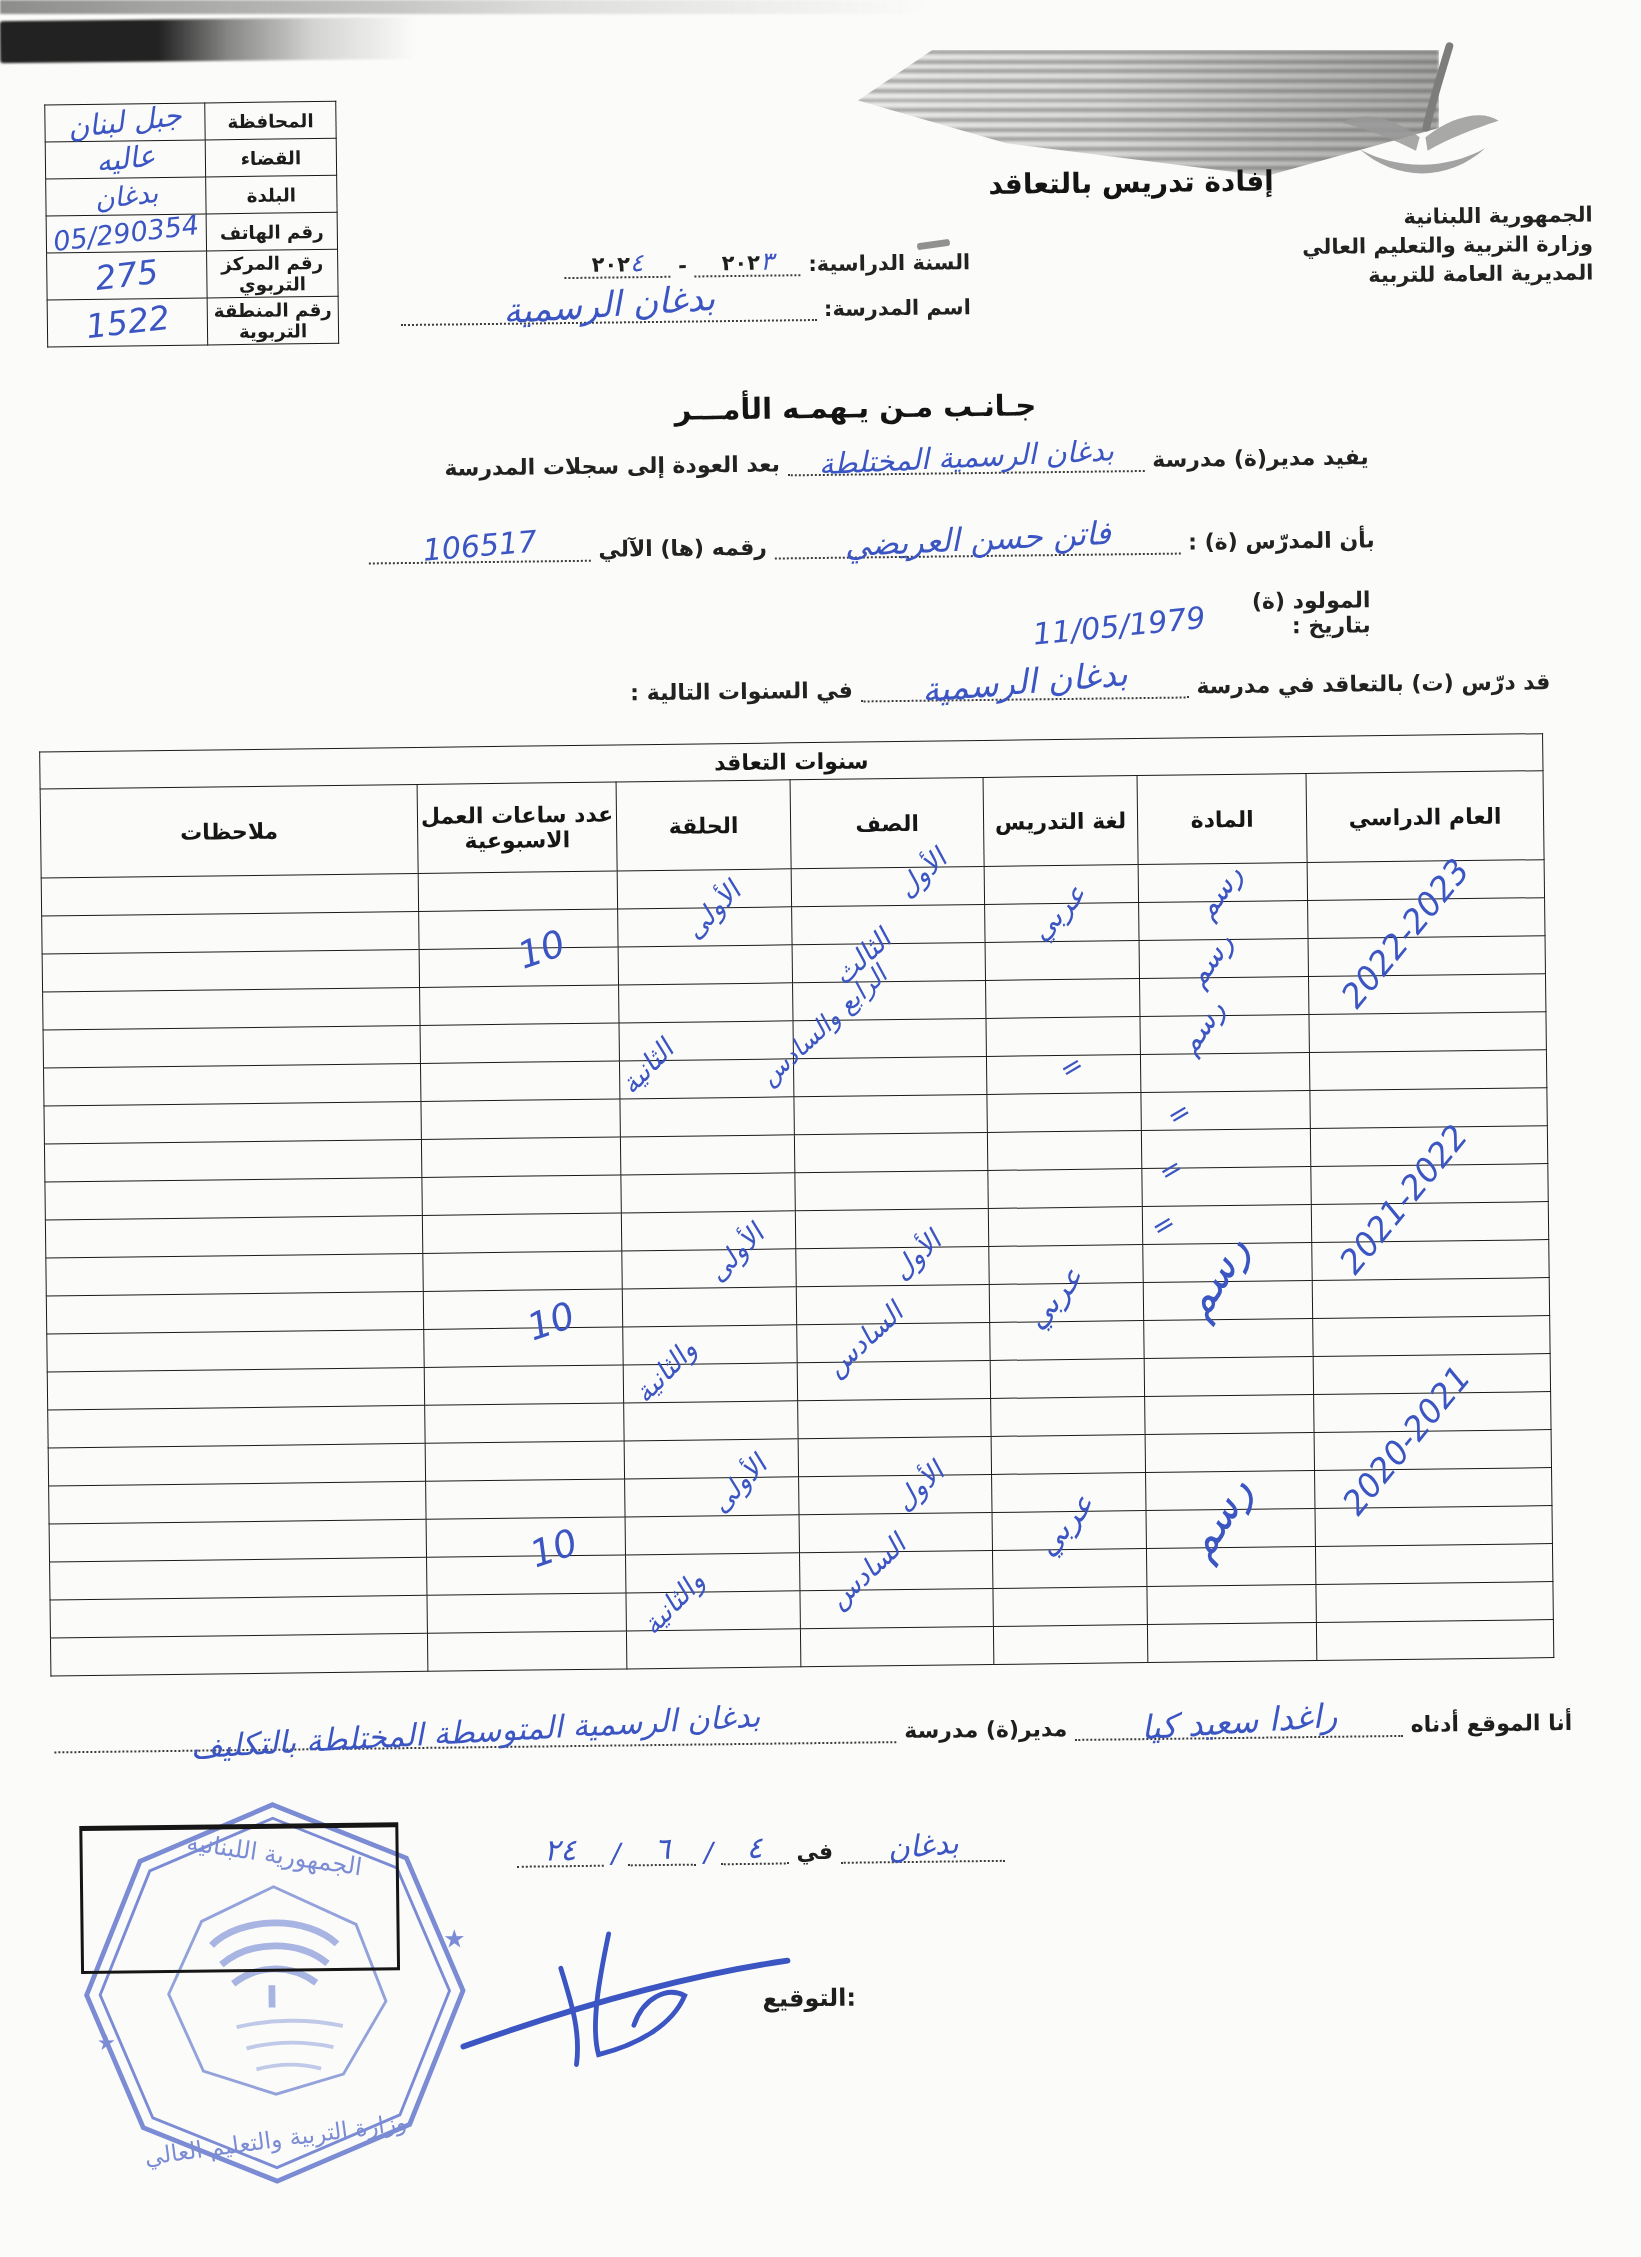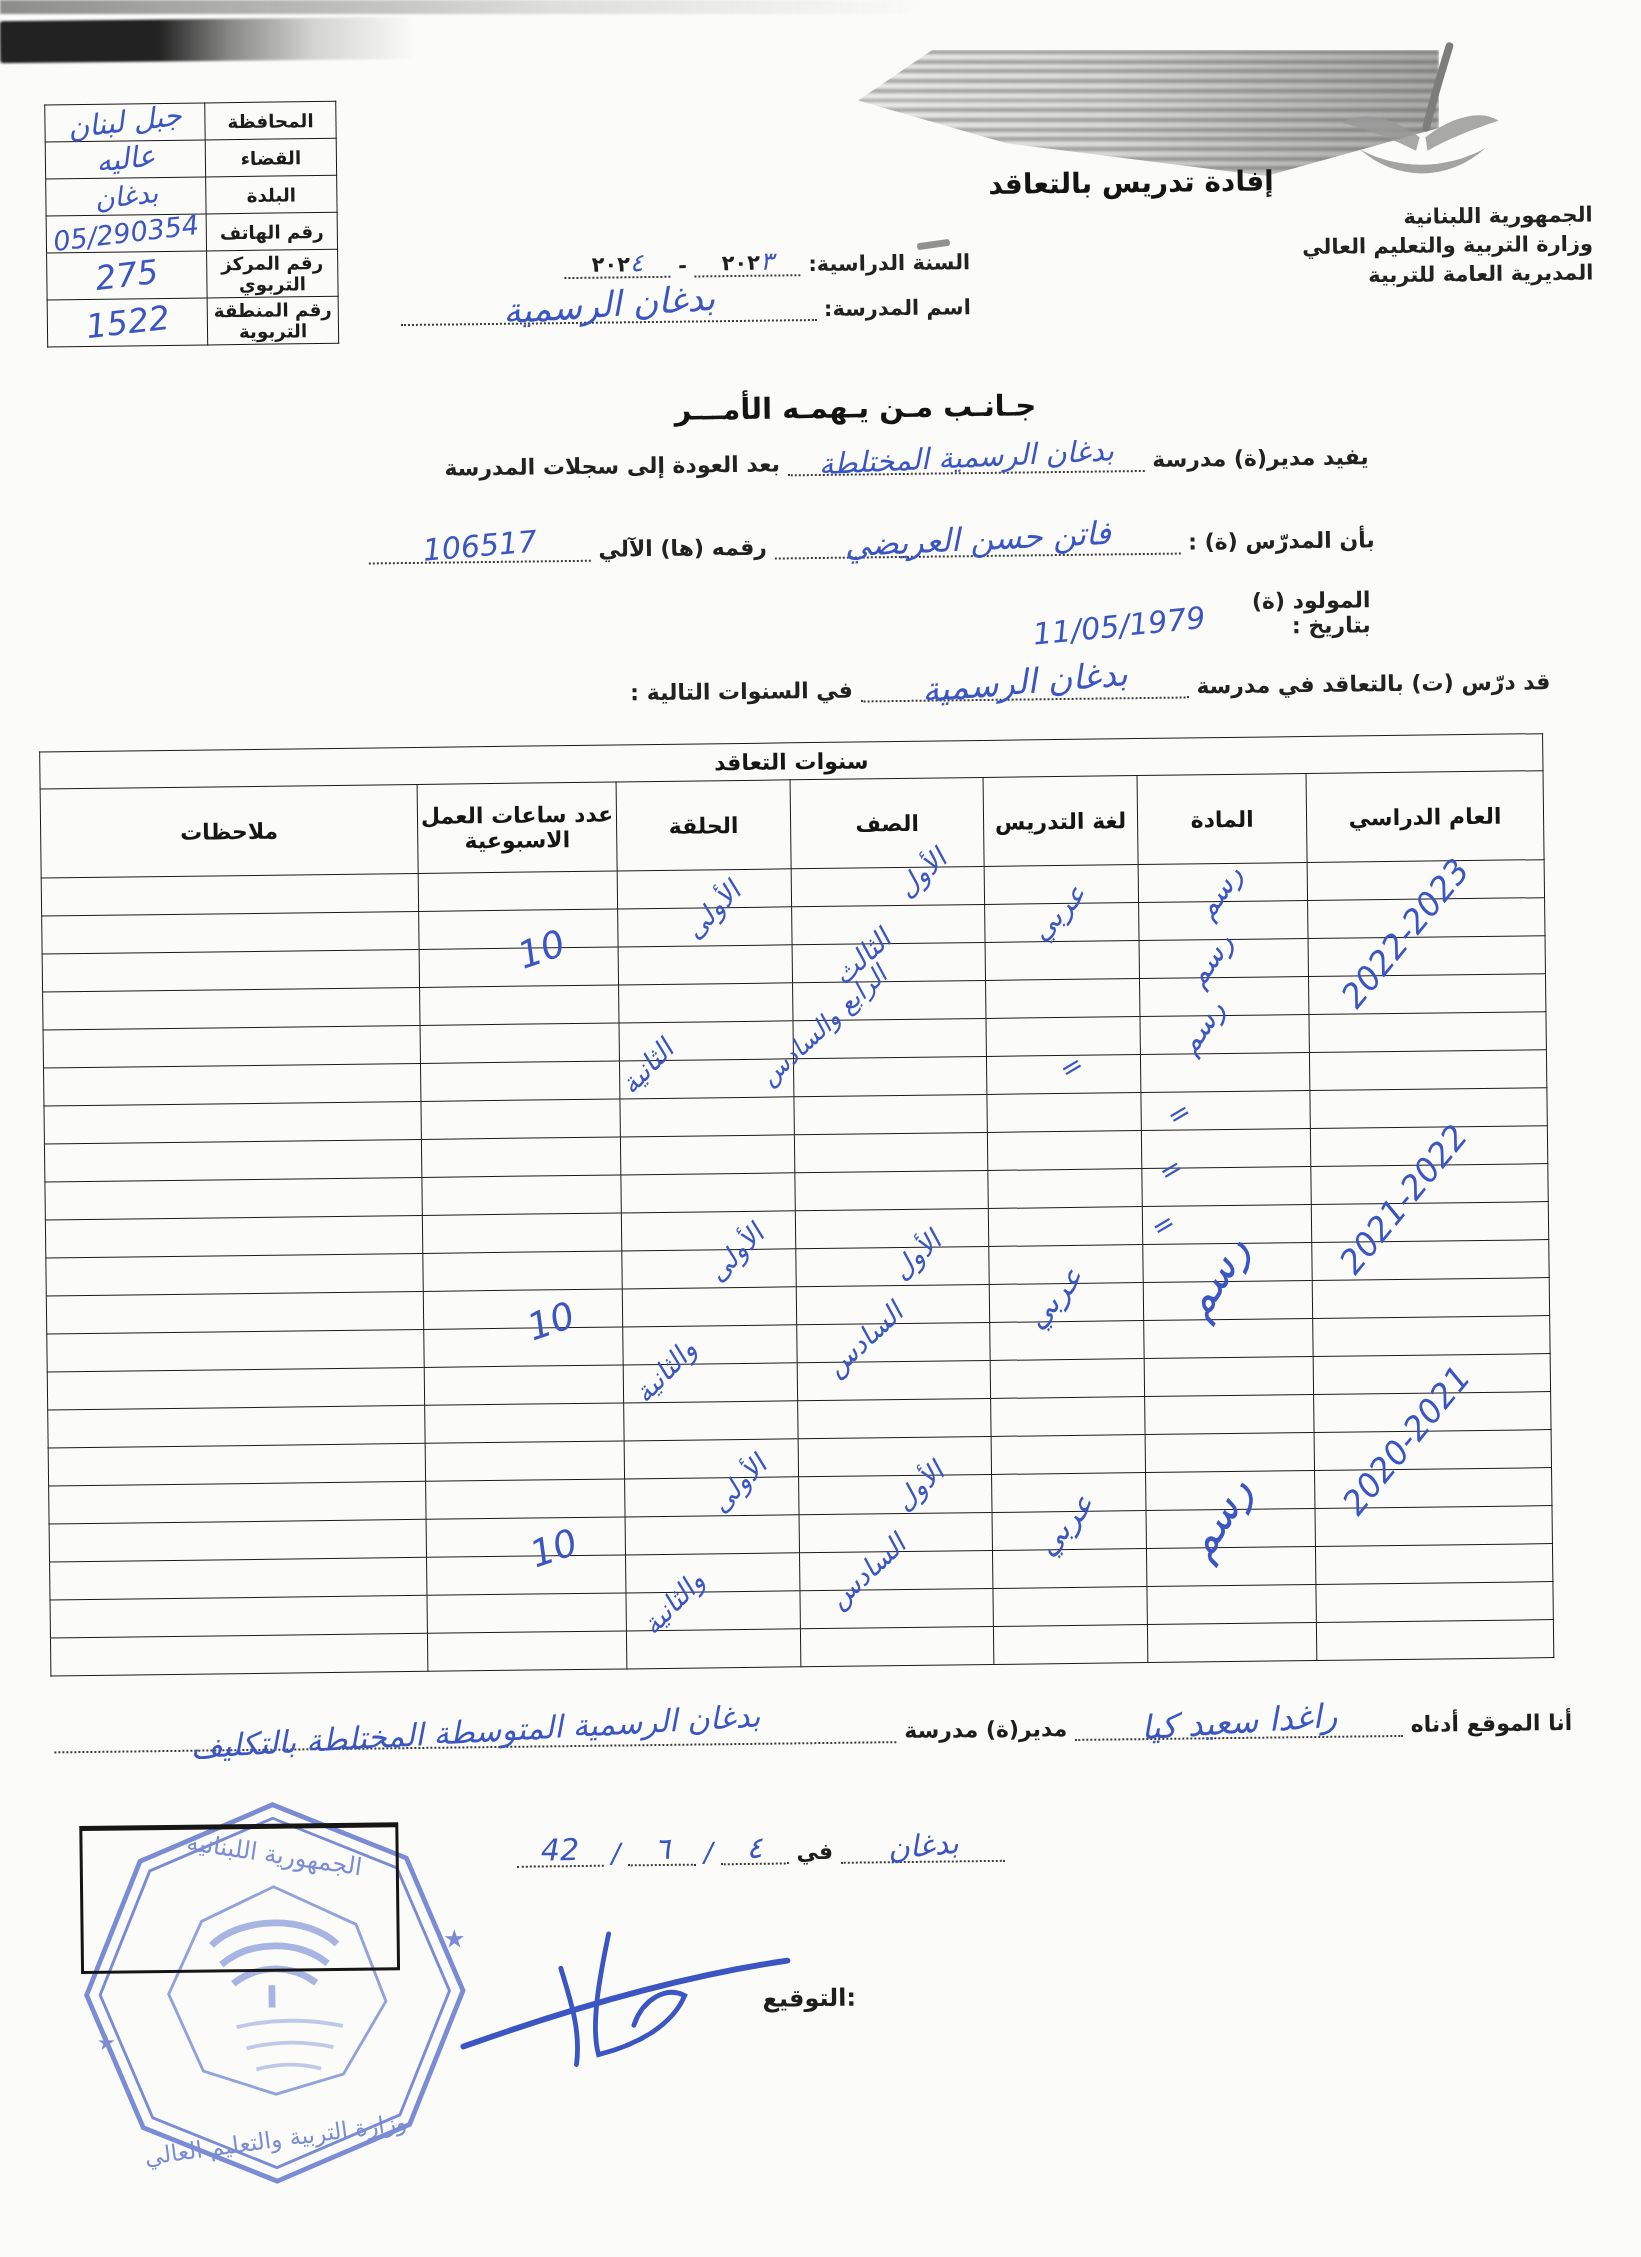--- a/index.html
+++ b/index.html
@@ -415,21 +415,21 @@
       <span class="dots" style="flex:1;"><span class="hw" style="font-size:31px; display:inline-block; transform:rotate(-2.5deg);">بدغان الرسمية المتوسطة المختلطة بالتكليف</span></span>
     </div>
 
     <div class="abs rtl row-line" style="left:377px; top:1833px; width:618px;">
       <span class="dots" style="min-width:164px;"><span class="hw" style="font-size:30px; display:inline-block; transform:rotate(-4deg);">بدغان</span></span>
       <span class="foot-printed">في</span>
       <span class="dots" style="min-width:68px;"><span class="hw" style="font-size:30px;">٤</span></span>
       <span class="hw" style="font-size:27px;">/</span>
       <span class="dots" style="min-width:68px;"><span class="hw" style="font-size:30px;">٦</span></span>
       <span class="hw" style="font-size:27px;">/</span>
-      <span class="dots" style="min-width:87px;"><span class="hw" style="font-size:30px;">42</span></span>
+      <span class="dots" style="min-width:87px;"><span class="hw" style="font-size:30px;">٢٤</span></span>
     </div>
 
     <div class="abs foot-printed" style="left:751px; top:1984px; font-size:24px;">التوقيع:</div>
     <svg class="abs" style="left:434px; top:1907px;" width="357" height="169" viewBox="0 0 370 175">
       <path d="M18,140 C120,105 240,70 355,55" stroke="#3b55c2" stroke-width="6" fill="none" stroke-linecap="round"></path>
       <path d="M170,25 C160,70 150,120 158,150 C200,140 235,120 248,90 C230,80 205,92 195,120" stroke="#3b55c2" stroke-width="5" fill="none" stroke-linecap="round"></path>
       <path d="M120,60 C130,95 140,125 135,160" stroke="#3b55c2" stroke-width="5" fill="none" stroke-linecap="round"></path>
     </svg>
 
     <svg class="abs" style="left:56px; top:1788px;" width="415" height="406" viewBox="0 0 430 420" opacity="0.82">

